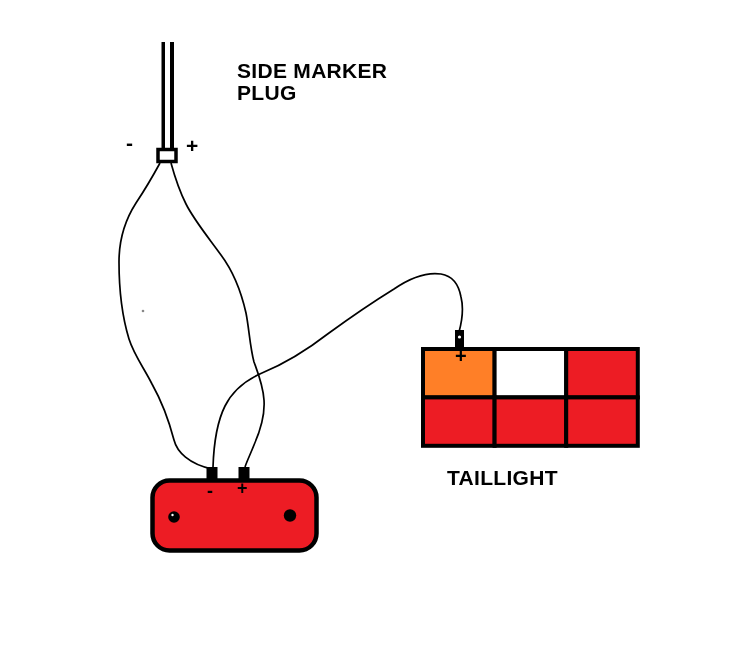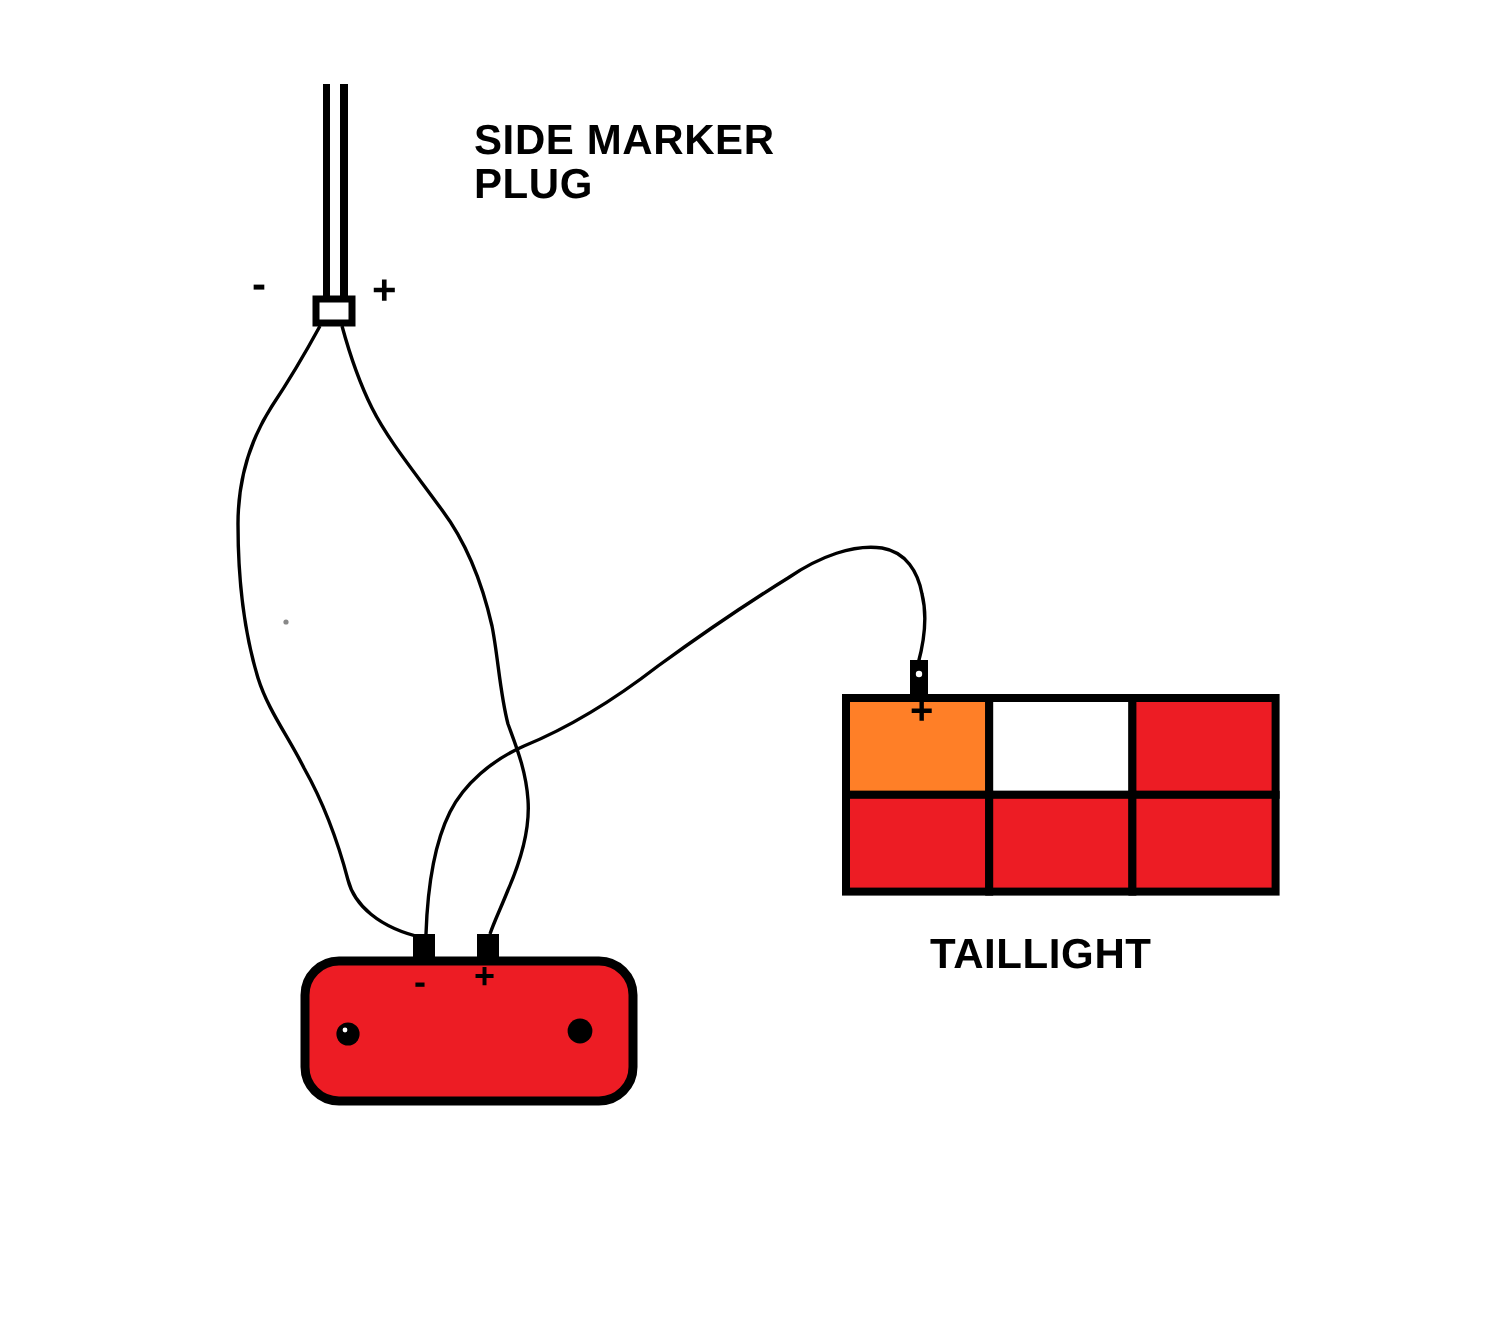--- a/index.html
+++ b/index.html
@@ -28,21 +28,21 @@
     line-height: 1.05;
     user-select: none;
   }
   .lbl-big   { font-size: 21px; letter-spacing: 0.3px; }
   .lbl-sign  { font-size: 21px; }
   .lbl-sign-sm { font-size: 18px; }
   #plug-label      { left: 237px; top: 60px;  line-height: 22px; }
   #plug-minus      { left: 126px; top: 132px; }
   #plug-plus       { left: 186px; top: 135px; }
   #taillight-plus  { left: 455px; top: 346px; font-size: 20px; }
-  #taillight-label { left: 465px; top: 467px; }
+  #taillight-label { left: 447px; top: 467px; }
   #led-minus       { left: 207px; top: 482px; }
   #led-plus        { left: 237px; top: 479px; }
   #led-label       { left: 149px; top: 570px; }
 </style>
 </head>
 <body>
 
 <div id="canvas">
 
   <svg id="diagram-svg" width="755" height="662" viewBox="0 0 755 662">

